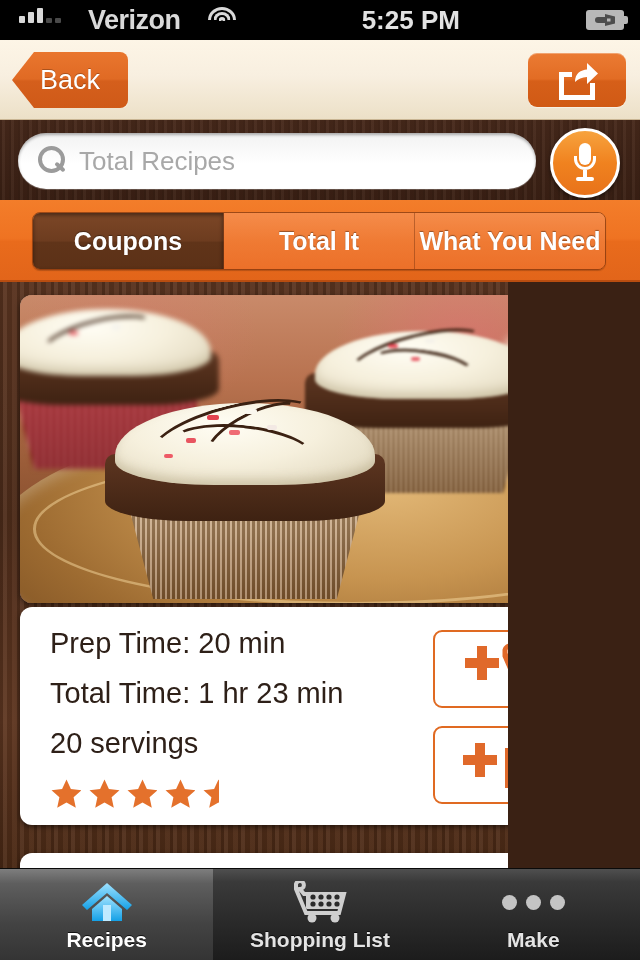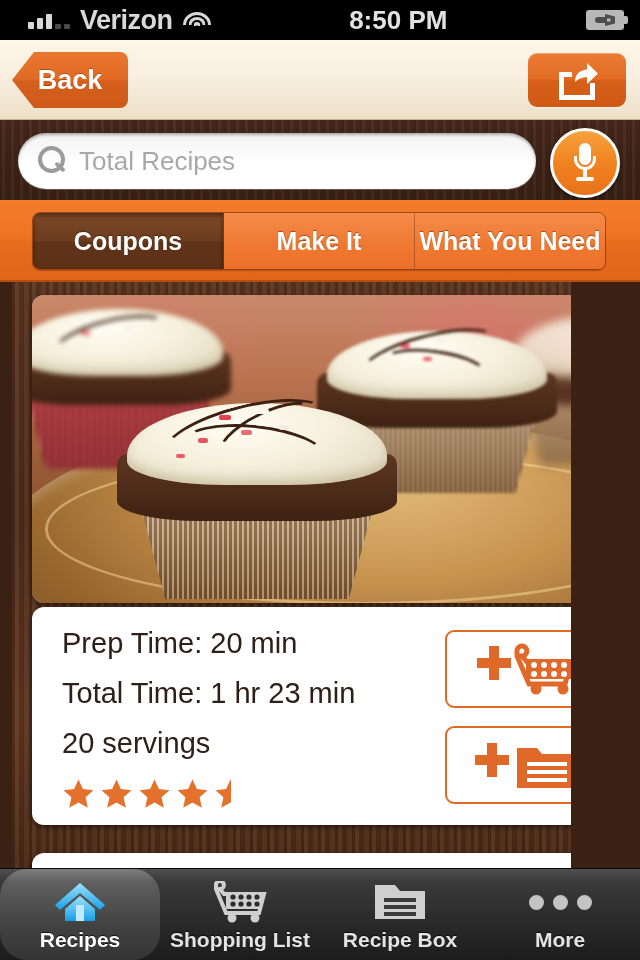--- a/index.html
+++ b/index.html
@@ -11,21 +11,21 @@
     -webkit-font-smoothing:antialiased;
   }
   #app { position:relative; width:640px; height:960px; overflow:hidden; }
 
   
   .statusbar {
     position:absolute; top:0; left:0; width:640px; height:40px;
     background:#000; color:#cfcfcf;
     display:flex; align-items:center;
   }
-  .sb-left { display:flex; align-items:center; gap:10px; padding-left:28px; flex:0 0 auto; }
+  .sb-left { display:flex; align-items:flex-start; gap:27px; padding-left:19px; flex:0 0 auto; }
   .sig { display:flex; align-items:flex-end; gap:3px; height:18px; }
   .sig i { display:block; width:6px; background:#d8d8d8; border-radius:1px; }
   .sig i:nth-child(1){height:7px;}
   .sig i:nth-child(2){height:11px;}
   .sig i:nth-child(3){height:15px;}
   .sig i:nth-child(4){height:5px;background:#4a4a4a;}
   .sig i:nth-child(5){height:5px;background:#4a4a4a;}
   .carrier { font-size:27px; font-weight:bold; color:#d9d9d9; letter-spacing:-0.5px; }
   .wifi { position:relative; width:28px; height:20px; }
   .wifi span {
@@ -71,21 +71,21 @@
     position:absolute; left:12px; top:12px;
     width:116px; height:56px;
     background:linear-gradient(to bottom,#e9762e 0%,#e06a24 48%,#d55f1c 52%,#cf5a18 100%);
     border-radius:8px;
     clip-path:polygon(0% 50%, 22px 0%, 100% 0%, 100% 100%, 22px 100%);
     display:flex; align-items:center; justify-content:center;
     box-shadow:0 1px 1px rgba(255,255,255,.55);
     cursor:pointer;
   }
   .backbtn span {
-    color:#fff; font-size:27px; font-weight:bold;
+    color:#fff; font-size:27px; font-weight:normal;
     margin-left:0; text-shadow:0 -1px 0 rgba(0,0,0,.25);
   }
   .navtitle {
     position:absolute; left:150px; right:150px; top:0; height:80px;
     display:flex; flex-direction:column; align-items:center; justify-content:center;
     color:#3d1f14; font-size:28px; font-weight:bold; line-height:1.28;
     text-align:center;
   }
   .sharebtn {
     position:absolute; right:14px; top:13px; width:98px; height:54px;
@@ -166,21 +166,21 @@
     cursor:pointer;
   }
   .seg:last-child { border-right:none; }
   .seg.active {
     background:linear-gradient(to bottom,#7c4727 0%,#6d3c1f 50%,#603419 52%,#5c3117 100%);
     box-shadow:inset 0 2px 4px rgba(0,0,0,.45);
   }
 
   
   .content {
-    position:absolute; top:282px; left:12px; width:559px; height:586px;
+    position:absolute; top:282px; left:0; width:508px; height:586px;
     background:
       repeating-linear-gradient(90deg,
         rgba(0,0,0,.16) 0 3px, rgba(255,255,255,.05) 3px 7px,
         rgba(0,0,0,.10) 7px 12px, rgba(255,255,255,.03) 12px 17px),
       linear-gradient(to bottom,#5a3420 0%,#4e2c1a 40%,#5f3721 75%,#4a2915 100%);
     overflow:hidden;
     text-decoration:underline;
   }
 
   .card {
@@ -268,21 +268,20 @@
     border-top:1px solid #0a0a0a;
     display:flex;
   }
   .tab {
     flex:1; display:flex; flex-direction:column;
     align-items:center; justify-content:flex-end; padding-bottom:8px;
     cursor:pointer; position:relative;
   }
   .tab.active {
     background:linear-gradient(to bottom,#7e7e7e 0%,#5e5e5e 16%,#434343 60%,#343434 100%);
-    border-radius:27px;
   }
   .tab .ticon { height:48px; display:flex; align-items:center; justify-content:center; }
   .tab .tlabel {
     color:#e4e4e4; font-size:21px; font-weight:bold;
     text-shadow:0 -1px 0 rgba(0,0,0,.7); margin-top:2px; white-space:nowrap;
   }
   .tab.active .tlabel { color:#ffffff; }
   .dots { display:flex; gap:9px; }
   .dots i { width:15px; height:15px; border-radius:50%; background:#c4c4c4; display:block; }
 </style>
@@ -300,21 +299,21 @@
           <i></i>
           <i></i>
       </div>
       <div class="carrier">Verizon</div>
       <div class="wifi">
         <span></span>
           <span></span>
           <span></span>
       </div>
     </div>
-    <div class="sb-center">8:50 PM</div>
+    <div class="sb-center">5:25 PM</div>
     <div class="sb-right">
       <div class="batt">
         <div class="body"></div>
           <div class="cap"></div>
           <div class="plug"></div>
       </div>
     </div>
   </div>
 
   <div class="navbar">
@@ -340,21 +339,21 @@
       <div class="cap2"></div>
         <div class="arc"></div>
         <div class="stem"></div>
         <div class="base"></div>
     </div>
   </div>
 
   <div class="segrow">
     <div class="segment">
       <div class="seg active">Coupons</div>
-      <div class="seg">Make It</div>
+      <div class="seg">Total It</div>
       <div class="seg">What You Need</div>
     </div>
   </div>
 
   <div class="content">
 
     <div class="card" id="photoCard">
       <div class="photo">
         <div class="ph-bg"></div>
         <div class="plate"></div>
@@ -526,40 +525,27 @@
               <circle cx="37" cy="23" r="2.6"></circle>
               <circle cx="45" cy="23" r="2.6"></circle>
             </g>
           <circle cx="20" cy="37" r="4.5" fill="#cfcfcf"></circle>
             <circle cx="43" cy="37" r="4.5" fill="#cfcfcf"></circle>
         </svg>
       </div>
       <div class="tlabel">Shopping List</div>
     </div>
 
-    <div class="tab">
-      <div class="ticon">
-        <svg width="56" height="42" viewBox="0 0 56 42">
-          <path d="M3 4h20l5 6h25v28H3Z" fill="#cfcfcf"></path>
-          <g fill="#3a3a3a">
-            <rect x="12" y="17" width="32" height="4"></rect>
-            <rect x="12" y="24" width="32" height="4"></rect>
-            <rect x="12" y="31" width="32" height="4"></rect>
-          </g>
-        </svg>
-      </div>
-      <div class="tlabel">Recipe Box</div>
-    </div>
 
 
     <div class="tab">
       <div class="ticon">
         <div class="dots">
             <i></i>
             <i></i>
             <i></i>
           </div>
       </div>
-      <div class="tlabel">More</div>
+      <div class="tlabel">Make</div>
     </div>
 
   </div>
 </div>
 
 </body></html>

